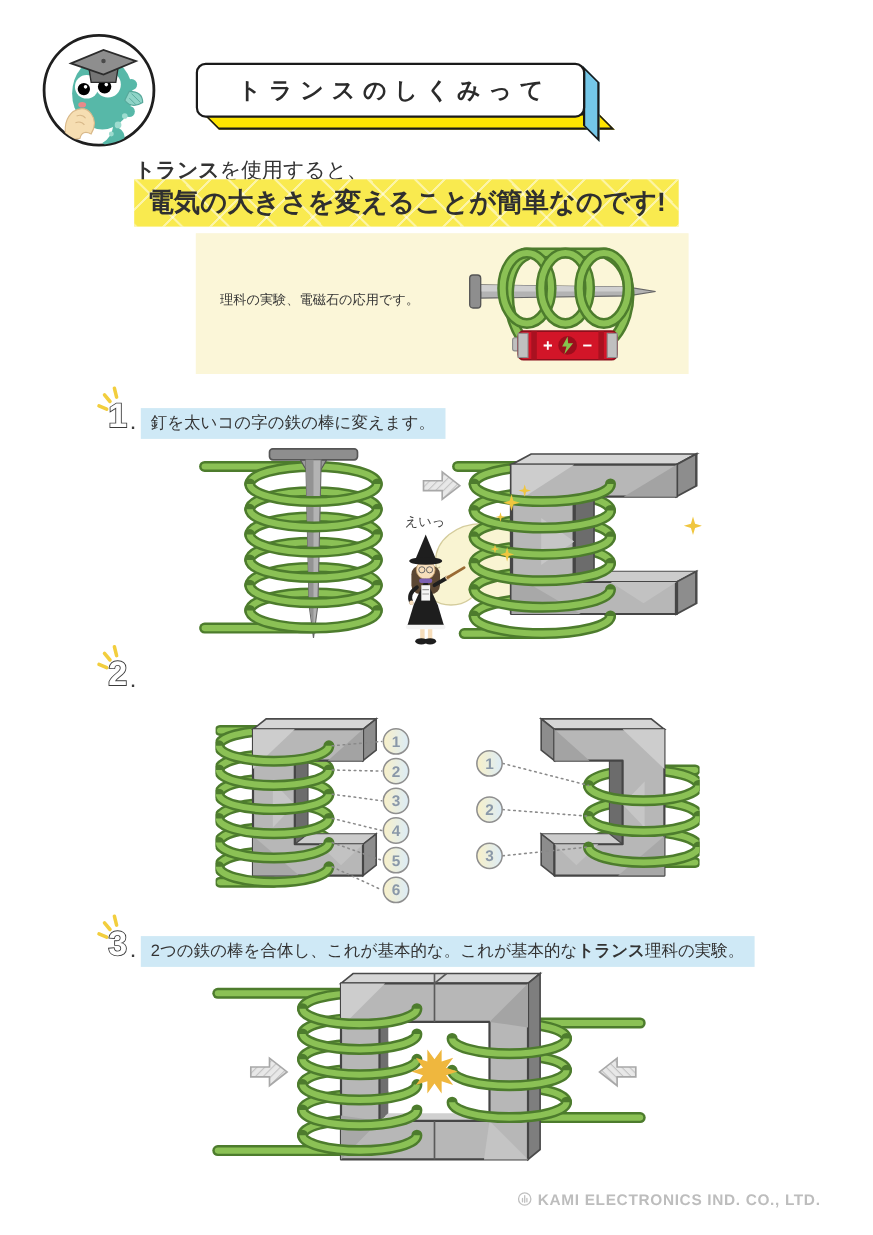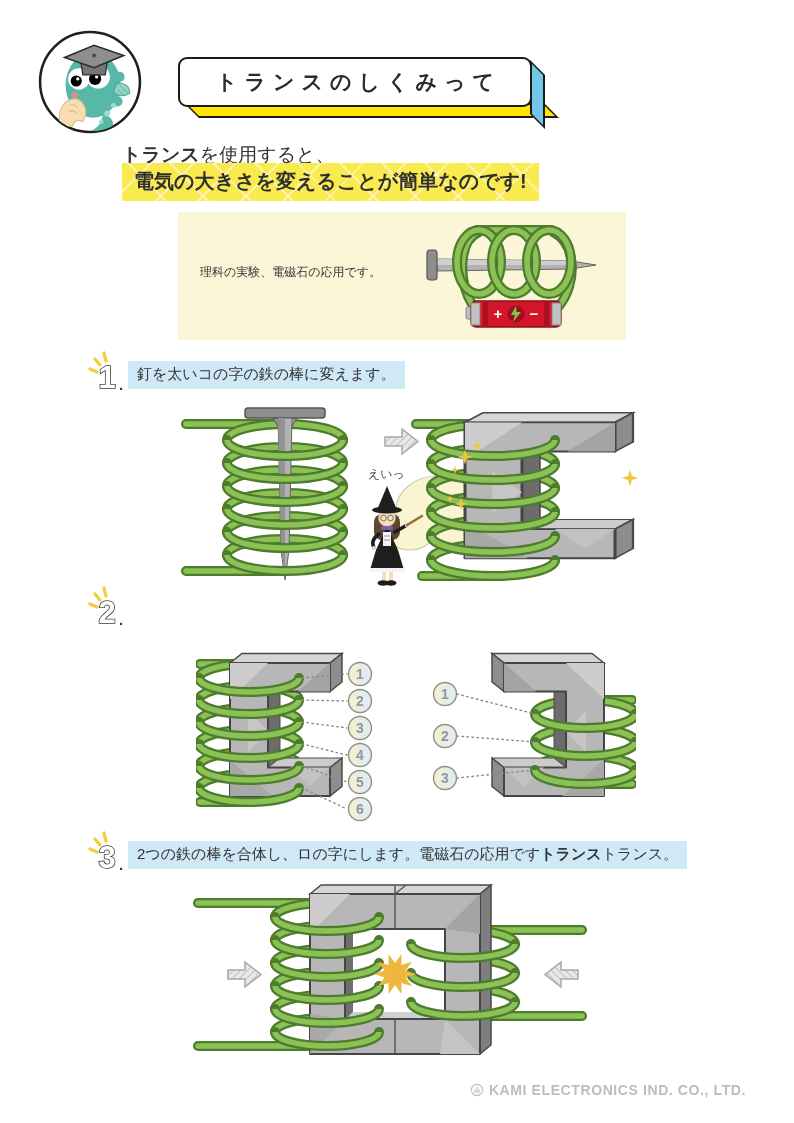--- a/index.html
+++ b/index.html
@@ -11,36 +11,36 @@
   .banner-main{position:absolute;inset:0;background:#fff;border:2.5px solid #1a1a1a;border-radius:9px;
         z-index:2;display:flex;align-items:center;justify-content:center;}
   .banner-title{font-size:21px;font-weight:bold;letter-spacing:7px;padding-left:7px;color:#2b2b2b;}
   .banner-yellow{position:absolute;left:6px;top:46px;width:calc(100% + 2px);height:11px;background:#ffe600;
         border:2px solid #1a1a1a;transform:skewX(45deg);transform-origin:top left;z-index:1;}
   .banner-blue{position:absolute;left:calc(100% - 2px);top:3px;width:11px;height:100%;background:#74c7e8;
         border:2px solid #1a1a1a;transform:skewY(45deg);transform-origin:top left;z-index:1;}
   
   .intro-line1{position:absolute;left:122px;top:142px;font-size:19px;color:#333;}
   .intro-line1 b{font-weight:bold;}
-  .intro-line2{position:absolute;left:122px;top:163px;padding:5px 12px 6px;font-size:20px;font-weight:bold;color:#2f2f2f;
+  .intro-line2{position:absolute;left:122px;top:163px;padding:5px 12px 6px;font-size:24px;font-weight:bold;color:#2f2f2f;
         background-image:repeating-linear-gradient(45deg,rgba(255,255,255,.5) 0 2px,transparent 2px 30px),
                          repeating-linear-gradient(-45deg,rgba(255,255,255,.5) 0 2px,transparent 2px 30px);
         background-color:#f9ea4f;}
   
   .info-box{position:absolute;left:178px;top:212px;width:448px;height:128px;background:#fbf6d8;}
   .info-text{position:absolute;left:22px;top:52px;font-size:12px;color:#333;}
   .info-art{position:absolute;right:12px;top:8px;}
   
   .step{position:absolute;left:86px;display:flex;align-items:flex-start;}
   .badge{width:40px;height:46px;flex:0 0 auto;}
   .badge-num{font-size:31px;font-weight:bold;fill:#fff;stroke:#3b3b3b;stroke-width:1.6px;paint-order:stroke;
         text-anchor:middle;}
   .badge-dot{font-size:15px;font-weight:bold;fill:#3b3b3b;text-anchor:middle;}
   .sparkline{stroke:#f2ce3e;stroke-width:3.2;stroke-linecap:round;fill:none;}
-  .step-text{margin:13px 0 0 2px;background:#cfe9f6;padding:4px 9px 5px;font-size:15px;color:#333;white-space:nowrap;}
+  .step-text{margin:23px 0 0 2px;background:#cfe9f6;padding:4px 9px 5px;font-size:15px;color:#333;white-space:nowrap;}
   .step-text b{font-weight:bold;}
   .art{position:absolute;}
   
   .wd{stroke:#4d7c2d;stroke-width:10;fill:none;stroke-linecap:round;}
   .wg{stroke:#8bc155;stroke-width:5.5;fill:none;stroke-linecap:round;}
   .leader{stroke:#8a8a8a;stroke-width:1.4;stroke-dasharray:1.5 3.5;stroke-linecap:round;fill:none;}
   .circ-num{font-size:14px;font-weight:bold;fill:#8a98a8;text-anchor:middle;}
   .bat-sign{font-size:15px;font-weight:bold;fill:#fff;text-anchor:middle;}
   .speech{font-size:12px;fill:#444;}
   
@@ -394,21 +394,21 @@
   <div class="step" style="top:828px;">
     <svg class="badge" viewBox="0 0 40 46">
       <g>
         <path class="sparkline" d="M4,21 L11,24"></path>
           <path class="sparkline" d="M9,11 L14,17"></path>
           <path class="sparkline" d="M18,5 L20,13"></path>
       </g>
       <text class="badge-num" x="21" y="40">3</text>
       <text class="badge-dot" x="35" y="42">.</text>
     </svg>
-    <span class="step-text"><span>2つの鉄の棒を合体し、ロの字にします。電磁石の応用です</span><b>トランス</b><span>トランス。</span></span>
+    <span class="step-text"><span>2つの鉄の棒を合体し、これが基本的な。これが基本的な</span><b>トランス</b><span>理科の実験。</span></span>
   </div>
 
   <svg class="art" style="left:190px;top:872px;" width="400" height="207" viewBox="0 0 400 207">
     <g transform="translate(38,89)">
         <use href="#blockArrow"></use>
       </g>
     <g transform="translate(388,89) scale(-1,1)">
         <use href="#blockArrow"></use>
       </g>
     <g>

